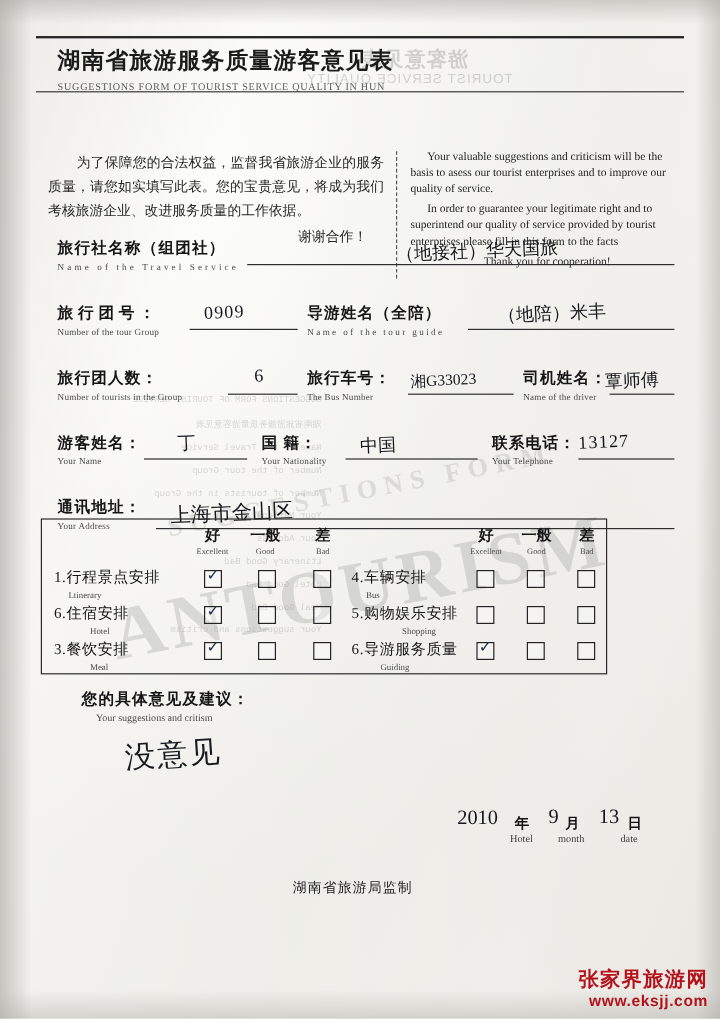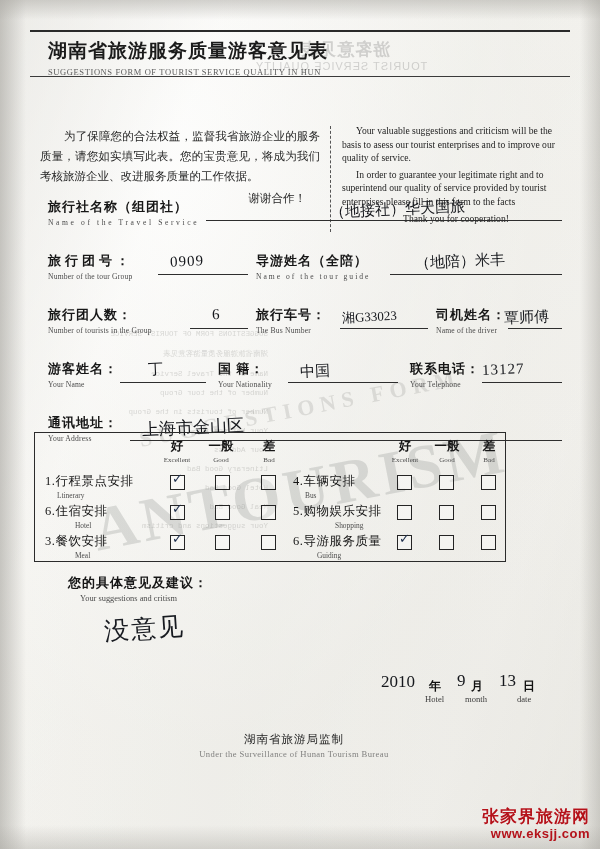--- a/index.html
+++ b/index.html
@@ -621,21 +621,20 @@
     <span class="dcn" style="left:90px; top:6px;">月</span>
     <span class="den" style="left:84px; top:22px;">month</span>
 
     <span class="dh" style="left:118px; top:-1px;">13</span>
     <span class="dcn" style="left:142px; top:6px;">日</span>
     <span class="den" style="left:136px; top:22px;">date</span>
   </div>
 
   <div class="footer">
     <div class="cn">湖南省旅游局监制</div>
-    <div class="en">Under the Surveillance of Hunan Tourism Bureau</div>
   </div>
 
   <div class="edge-dark-left"></div>
   <div class="edge-dark-top"></div>
   <div class="edge-dark-right"></div>
   <div class="edge-dark-bottom"></div>
 
   <div class="credit">
     <div class="c1">张家界旅游网</div>
     <div class="c2">www.eksjj.com</div>

